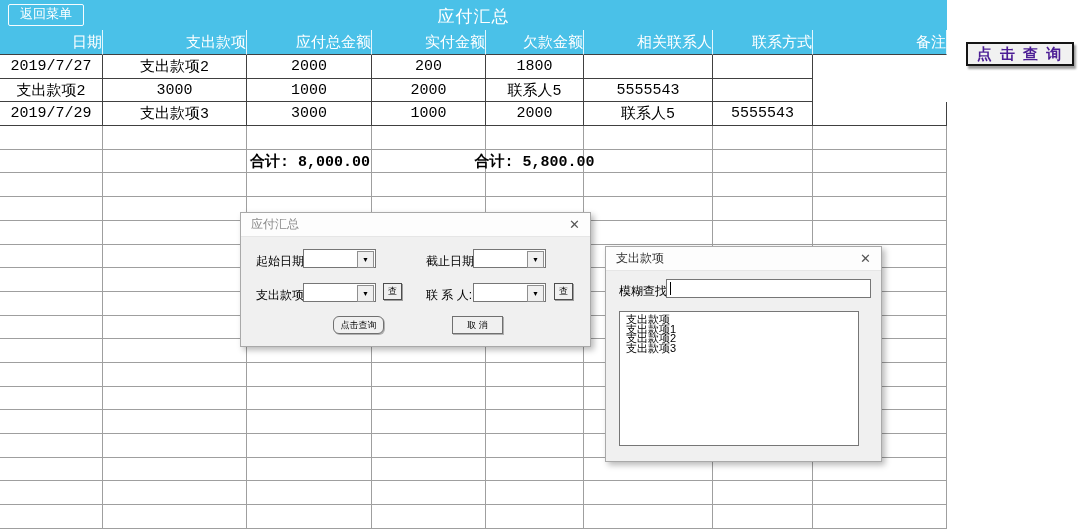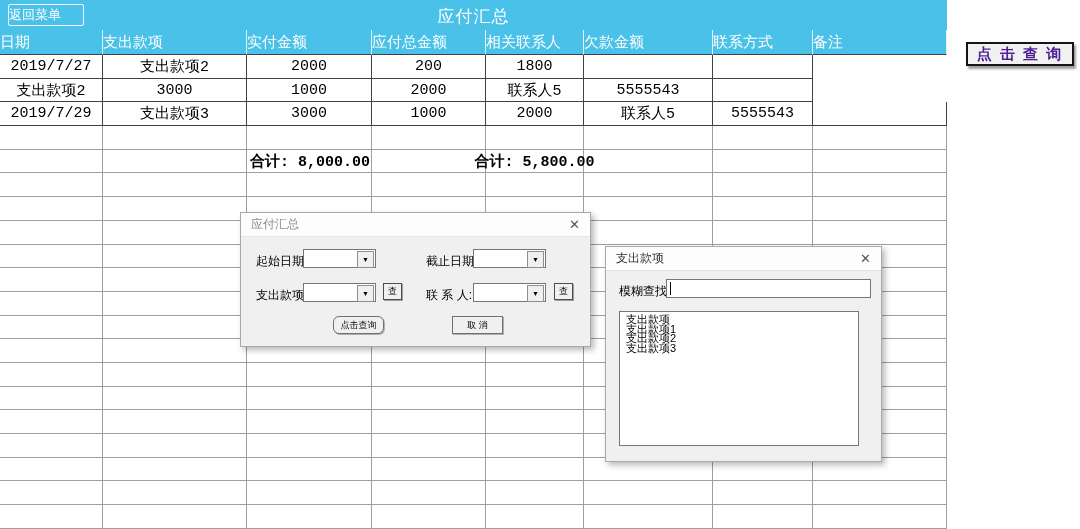--- a/index.html
+++ b/index.html
@@ -5,34 +5,34 @@
   html,body{margin:0;padding:0;}
   body{
     position:relative;width:1080px;height:529px;overflow:hidden;background:#ffffff;
     font-family:"Liberation Sans", sans-serif;color:#000;
   }
   
   .topbar{position:absolute;left:0;top:0;width:947px;height:30px;background:#4ac1e8;}
   .back-btn{
     position:absolute;left:8px;top:4px;width:76px;height:22px;
     background:transparent;border:1px solid rgba(255,255,255,.95);border-radius:2px;
-    color:#fff;font-size:13px;font-family:Liberation Serif, serif;line-height:20px;text-align:left;padding:0;
+    color:#fff;font-size:13px;font-family:Liberation Mono, monospace;line-height:20px;text-align:center;padding:0;
   }
   .sheet-title{
     position:absolute;left:0;top:5px;width:947px;text-align:center;
     color:#fff;font-size:17px;letter-spacing:1px;
   }
   
   .header-row,.grow{
     display:grid;
     grid-template-columns:103px 144px 125px 114px 98px 129px 100px 134px;
   }
   .header-row{position:absolute;left:0;top:30px;width:947px;height:25px;}
   .hcell{
-    background:#4ac1e8;color:#fff;font-size:15px;line-height:24px;text-align:left;
+    background:#4ac1e8;color:#fff;font-size:15px;line-height:24px;text-align:right;
     border-right:1px solid rgba(255,255,255,.85);
     border-bottom:1px solid #404040;
     overflow:hidden;white-space:nowrap;
   }
   .grid-body{position:absolute;left:0;top:55px;width:947px;font-family:Liberation Mono, monospace;}
   .grow{height:23.7px;}
   .gcell{
     border-right:1px solid #9f9f9f;border-bottom:1px solid #9f9f9f;
     font-size:15px;display:flex;align-items:center;justify-content:center;
     white-space:nowrap;
@@ -90,24 +90,24 @@
 <body>
 
 <div>
   <div class="topbar">
     <button class="back-btn">返回菜单</button>
     <div class="sheet-title">应付汇总</div>
   </div>
   <div class="header-row" id="header-row">
       <div class="hcell">日期</div>
       <div class="hcell">支出款项</div>
+      <div class="hcell">应付总金额</div>
       <div class="hcell">实付金额</div>
-      <div class="hcell">应付总金额</div>
+      <div class="hcell">欠款金额</div>
       <div class="hcell">相关联系人</div>
-      <div class="hcell">欠款金额</div>
       <div class="hcell">联系方式</div>
       <div class="hcell">备注</div>
     </div>
   <div class="grid-body" id="grid-body">
       <div class="grow filled">
         <div class="gcell">
           <span>2019/7/27</span>
         </div>
         <div class="gcell">
           <span>支出款项2</span>

